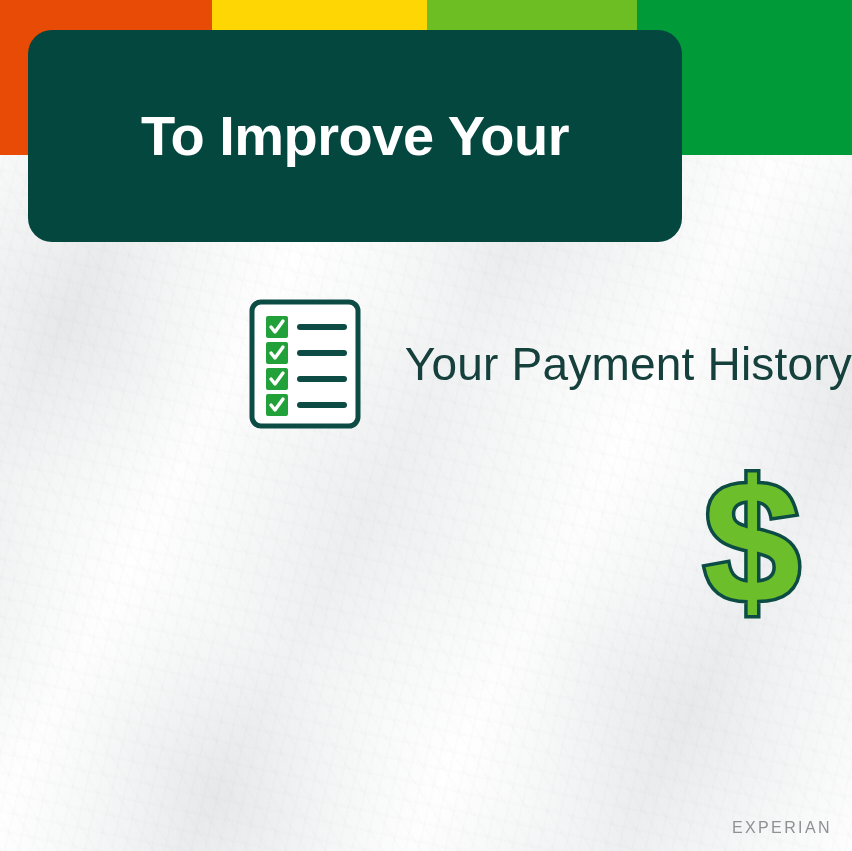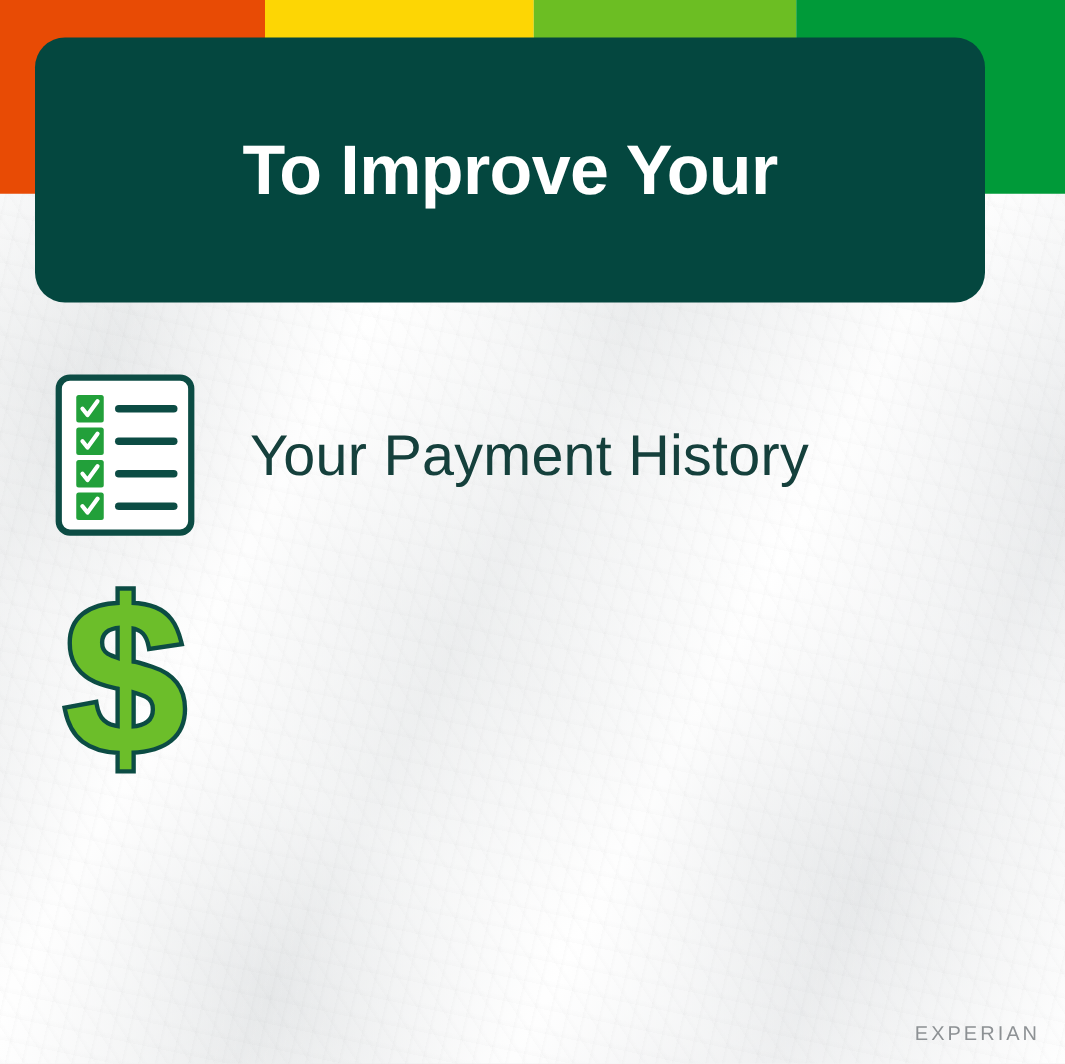--- a/index.html
+++ b/index.html
@@ -56,21 +56,21 @@
   .seg-orange      { width: 212px; background: #e84b05; }
   .seg-yellow      { width: 215px; background: #fdd604; }
   .seg-light-green { width: 210px; background: #6cbe23; }
   .seg-dark-green  { flex: 1;      background: #009a39; }
 
   
   .headline-card {
     position: absolute;
     left: 28px;
     top: 30px;
-    width: 760px;
+    width: 654px;
     height: 212px;
     background: #04473f;
     border-radius: 24px;
     display: flex;
     flex-direction: column;
     align-items: center;
     justify-content: center;
   }
   .headline-line {
     color: #ffffff;
@@ -88,20 +88,21 @@
     position: absolute;
     left: 0;
     top: 275px;
     width: 852px;
   }
   .list-row {
     position: relative;
     height: 178px;
     display: flex;
     align-items: center;
+    justify-content: flex-end;
   }
   .row-icon {
     width: 200px;
     min-width: 200px;
     display: flex;
     align-items: center;
     justify-content: center;
   }
   .row-label {
     color: #15403c;

